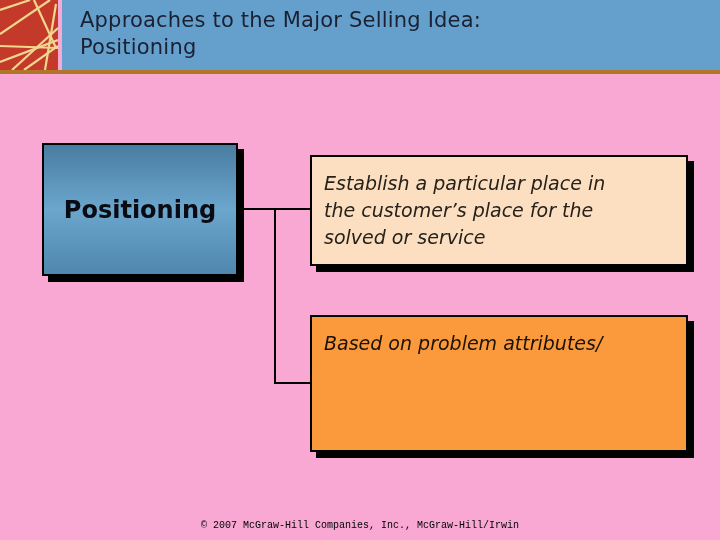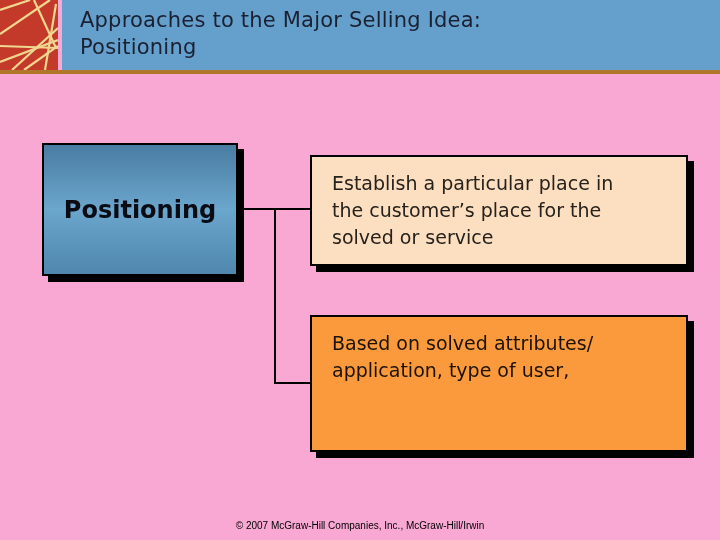--- a/index.html
+++ b/index.html
@@ -59,21 +59,22 @@
     color: #0B0B14;
   }
   .detail-box {
     position: absolute;
     left: 310px;
     width: 378px;
     border: 2px solid #000;
     box-shadow: 6px 6px 0 #000;
     font-size: 19px;
     line-height: 27px;
-    padding: 13px 20px;
+    padding: 13px 12px;
+    font-style: italic;
   }
   .detail-box-1 {
     top: 155px;
     height: 111px;
     background: #FCDFC1;
     color: #26211B;
   }
   .detail-box-2 {
     top: 315px;
     height: 137px;
@@ -90,21 +91,21 @@
   .conn-h1 { left: 238px; top: 208px; width: 72px; height: 2px; }
   .conn-v  { left: 274px; top: 208px; width: 2px;  height: 176px; }
   .conn-h2 { left: 274px; top: 382px; width: 36px; height: 2px; }
 
   
   .footer {
     position: absolute;
     left: 0; top: 520px;
     width: 720px;
     text-align: center;
-    font-family: Liberation Sans, sans-serif;
+    font-family: Liberation Mono, monospace;
     font-size: 10px;
     color: #000;
   }
 </style>
 </head>
 <body>
 
 <div class="slide">
 
   <div class="header-bg"></div>
@@ -140,19 +141,18 @@
     <span class="main-box-label">Positioning</span>
   </div>
 
   <div class="detail-box detail-box-1">
     <span class="line-el">Establish a particular place in</span>
     <span class="line-el">the customer’s place for the</span>
     <span class="line-el">solved or service</span>
   </div>
 
   <div class="detail-box detail-box-2">
-    <span class="line-el">Based on solved attributes/</span>
-    <span class="line-el">application, type of user,</span>
+    <span class="line-el">Based on problem attributes/</span>
   </div>
 
   <div class="footer">© 2007 McGraw-Hill Companies, Inc., McGraw-Hill/Irwin</div>
 
 </div>
 
 </body></html>

